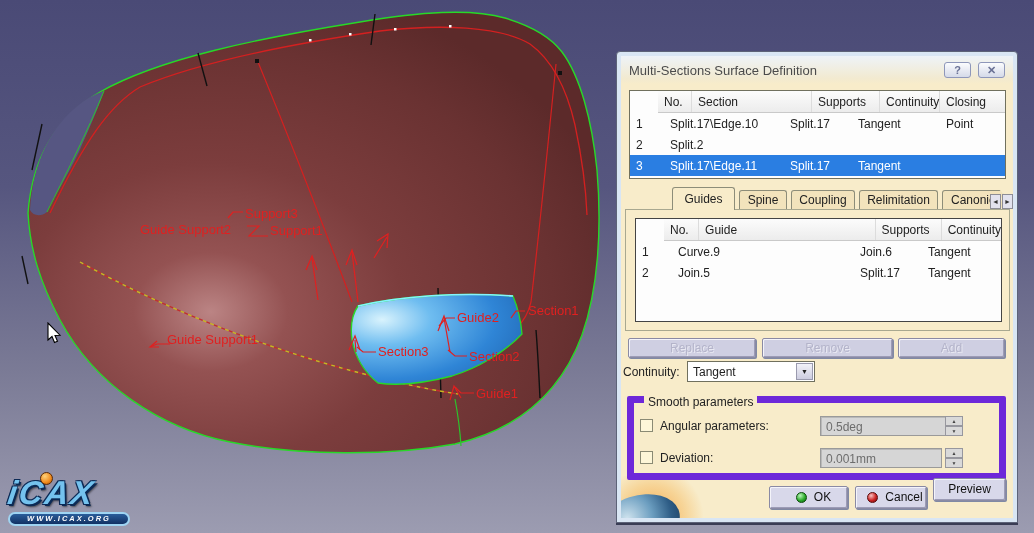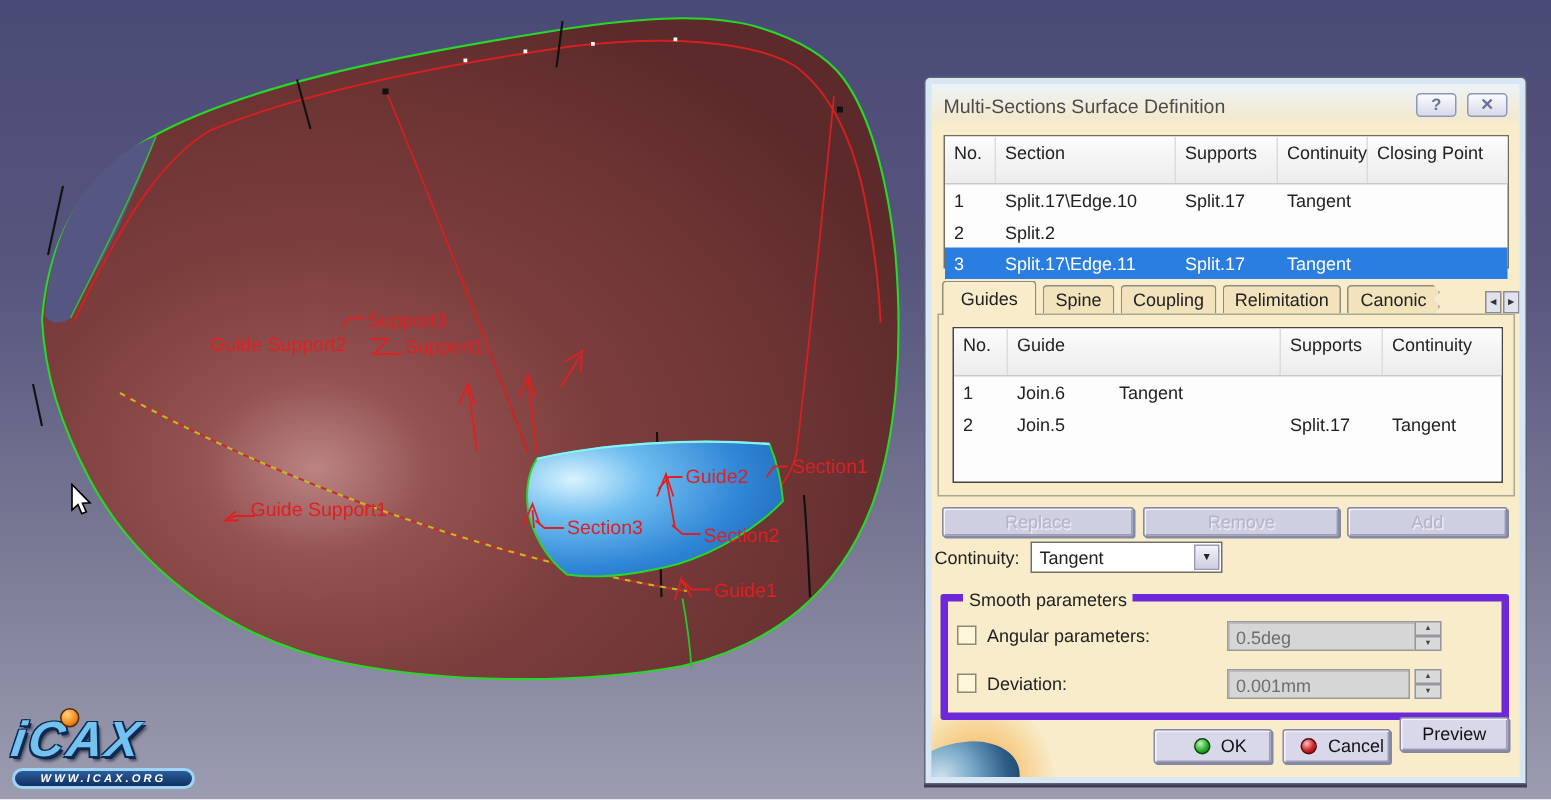--- a/index.html
+++ b/index.html
@@ -38,35 +38,35 @@
     background:linear-gradient(180deg,#eef3f8 0%,#f2ead0 80%,#f8ecca 100%); }
   #dlg-title { position:absolute; left:8px; top:7px; font-size:13px; color:#4b4b4b; }
   .tb-btn { position:absolute; top:6px; width:27px; height:16px; border:1px solid #8e97ba; border-radius:3px;
     background:linear-gradient(180deg,#fbfcfe,#d5dae9); color:#6a7296; font-size:11px; font-weight:bold;
     text-align:center; line-height:14px; cursor:default; }
   #btn-help { right:42px; }
   #btn-close { right:8px; }
 
   
   .tbl { position:absolute; background:#fdfdfd; border:1px solid #70705e; }
-  .tbl .hdr { display:flex; height:32px; align-items:center;
-    background:linear-gradient(180deg,#fcfcfc,#ececec); border-bottom:1px solid #c9c9c9; }
+  .tbl .hdr { display:flex; height:22px; align-items:center;
+    background:linear-gradient(180deg,#fcfcfc,#ececec); border-bottom:1px solid #c9c9c9;margin-left:28px; }
   .tbl .hdr .c { border-right:1px solid #dcdcdc; height:100%; line-height:22px; padding-left:6px; color:#222; }
   .tbl .row { display:flex; height:21px; align-items:center; }
   .tbl .row .c { padding-left:6px; white-space:nowrap; overflow:hidden; }
   .row.selected { background:#2a7ee2; color:#fff; }
 
   #sections-table { left:8px; top:34px; width:377px; height:89px; }
   #sections-table .c0{width:34px;} #sections-table .c1{width:120px;} #sections-table .c2{width:68px;}
   #sections-table .c3{width:60px;} #sections-table .c4{flex:1;}
 
   
   .tab { position:absolute; top:134px; height:19px; background:#f2e3bc; border:1px solid #8d8d79;
     border-bottom:none; border-radius:3px 3px 0 0; text-align:center; font-size:12px;
-    line-height:18px; color:#222; cursor:default; }
+    line-height:18px; color:#222; cursor:default;margin-left:44px; }
   .tab.active { top:131px; height:23px; background:#f8ecca; line-height:22px; z-index:3; }
   #tab-canonic { clip-path:polygon(0 0,93% 0,100% 25%,93% 50%,100% 75%,95% 100%,0 100%); }
   .tab-scroll { position:absolute; top:138px; width:11px; height:15px; background:#e2e2ee;
     border:1px solid #8d8d96; font-size:7px; text-align:center; line-height:13px; color:#333; }
   #tab-panel { position:absolute; left:4px; top:153px; width:385px; height:122px;
     border:1px solid #a8a890; background:#f8ecca; z-index:2; }
 
   #guides-table { left:9px; top:8px; width:367px; height:104px; border-color:#444; }
   #guides-table .c0{width:36px;} #guides-table .c1{width:182px;} #guides-table .c2{width:68px;} #guides-table .c3{flex:1;}
 
@@ -85,21 +85,21 @@
   #continuity-label { position:absolute; left:2px; top:309px; font-size:12px; }
   #continuity-dd { position:absolute; left:66px; top:305px; width:128px; height:21px; background:#fff;
     border:1px solid #70705e; }
   #continuity-dd .val { position:absolute; left:5px; top:3px; font-size:12px; }
   #continuity-dd .arrow { position:absolute; right:1px; top:1px; width:17px; height:17px;
     background:linear-gradient(180deg,#f2f2f8,#cdcde0); border:1px solid #9a9aae;
     font-size:7px; text-align:center; line-height:16px; color:#222; }
 
   
   #smooth-group { position:absolute; left:6px; top:340px; width:379px; height:84px;
-    border:5px solid #6d28d9; border-radius:2px; }
+    border:7px solid #6d28d9; border-radius:2px; }
   #smooth-legend { position:absolute; left:10px; top:-8px; background:#f8ecca; padding:0 4px; font-size:12px; }
   .chk { position:absolute; width:13px; height:13px; background:#fdf6d8; border:1px solid #8a8a74; }
   .chk-label { position:absolute; font-size:12px; }
   .field { position:absolute; height:20px; background:#d6d6d6; border:1px solid #9a9a9a;
     box-shadow:inset 1px 1px 0 #b9b9b9; color:#6d6d6d; font-size:12px; padding:3px 0 0 5px; }
   .spinner { position:absolute; width:18px; height:20px; }
   .spinner div { position:absolute; left:0; width:18px; height:10px; background:#d9d9d9;
     border:1px solid #97979e; font-size:5px; text-align:center; line-height:9px; color:#444; }
   .spinner .up{top:0;} .spinner .dn{top:10px;}
 
@@ -298,20 +298,21 @@
       <div id="tab-panel">
         <div class="tbl" id="guides-table">
           <div class="hdr">
             <div class="c c0">No.</div>
             <div class="c c1">Guide</div>
             <div class="c c2">Supports</div>
             <div class="c c3" style="border-right:none;">Continuity</div>
           </div>
           <div class="row">
             <div class="c c0">1</div>
+            <div class="c c1">Curve.9</div>
             <div class="c c2">Join.6</div>
             <div class="c c3">Tangent</div>
           </div>
           <div class="row">
             <div class="c c0">2</div>
             <div class="c c1">Join.5</div>
             <div class="c c2">Split.17</div>
             <div class="c c3">Tangent</div>
           </div>
         </div>

